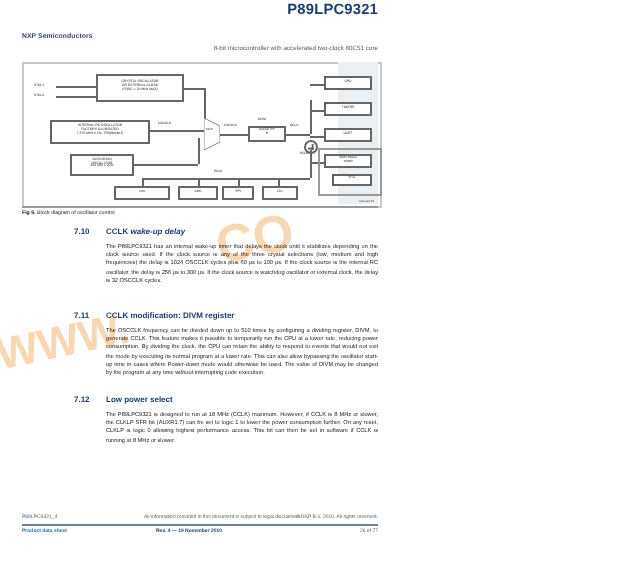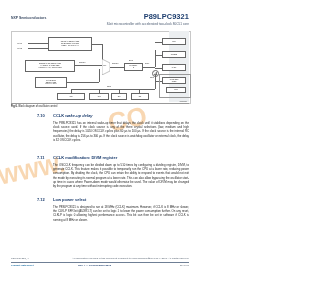--- a/index.html
+++ b/index.html
@@ -13,21 +13,21 @@
   }
   .page{position:absolute;inset:0;}
 
   
   .hdr{position:absolute;left:0;top:0;width:200px;height:30px;}
   .hdr-left{
     position:absolute;left:11px;top:15.5px;
     font-size:3.4px;font-weight:bold;color:#3a4a63;letter-spacing:.05px;
   }
   .hdr-right{
-    position:absolute;right:11px;top:12px;
+    position:absolute;right:11px;top:0;
     font-size:7.4px;font-weight:bold;color:#1c3d6e;letter-spacing:.1px;
     text-align:right;
   }
   .hdr-sub{
     position:absolute;right:11px;top:22px;
     font-size:3.1px;color:#4a5a70;text-align:right;letter-spacing:.02px;
   }
 
   
   .figwrap{position:absolute;left:11px;top:31px;width:178px;height:72px;}

